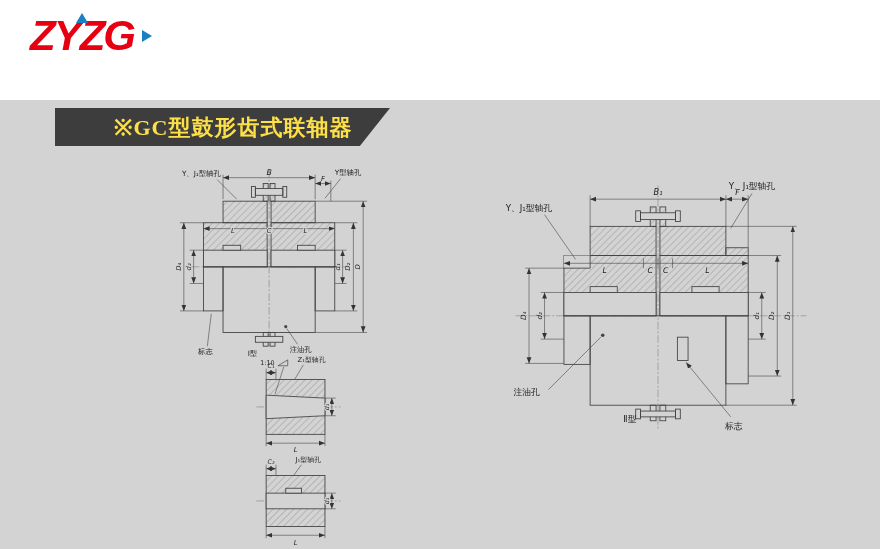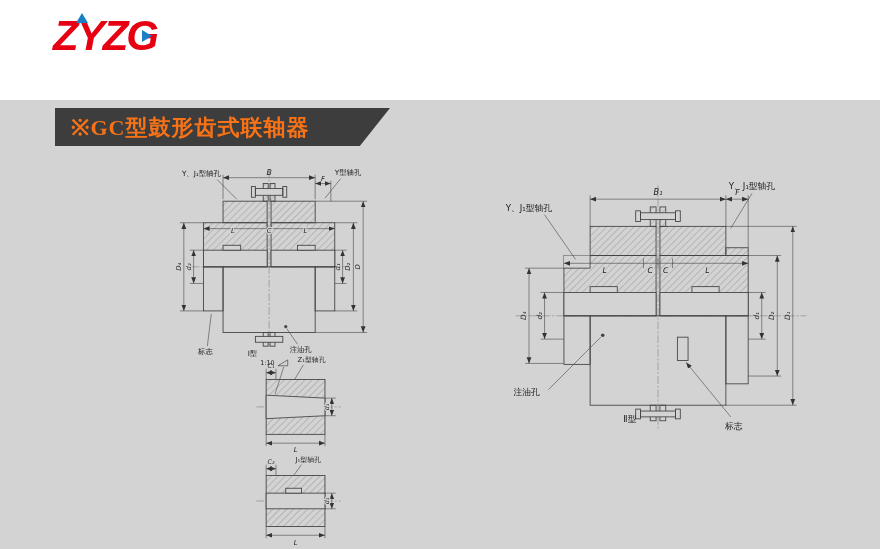--- a/index.html
+++ b/index.html
@@ -1,34 +1,34 @@
 <!DOCTYPE html>
 <html><head>
 <meta charset="utf-8">
 <style>
   * { margin:0; padding:0; box-sizing:border-box; }
   html,body { width:880px; height:549px; }
   body { font-family:"Liberation Sans", sans-serif; background:#ffffff; }
-  .page { position:relative; width:880px; height:549px; background:#ffffff; overflow:hidden;text-align:center; }
+  .page { position:relative; width:880px; height:549px; background:#ffffff; overflow:hidden; }
 
   .topbar { position:absolute; top:0; left:0; width:880px; height:100px; background:#ffffff; }
   .logo { position:absolute; left:30px; top:12px; width:150px; height:56px; }
   .logo-text { font-family:"Liberation Sans", sans-serif; font-size:42px; font-weight:bold;
                font-style:italic; color:#e60012; letter-spacing:-2px; }
   .accent { position:absolute; width:0; height:0; border-style:solid; }
   .a1 { left:46px; top:1px; border-width:0 6px 10px 6px; border-color:transparent transparent #1a7fc3 transparent; }
   .a2 { left:112px; top:18px; border-width:6px 0 6px 10px; border-color:transparent transparent transparent #1a7fc3; }
 
   .content { position:absolute; top:100px; left:0; width:880px; height:449px; background:#d3d3d3; }
 
   .banner { position:absolute; left:55px; top:8px; width:335px; height:38px; background:#3d3d3d;
             clip-path:polygon(0 0, 100% 0, 91% 100%, 0 100%);
             display:flex; align-items:center; padding-left:16px; }
-  .banner-text { color:#f97316; font-size:22px; font-weight:bold; letter-spacing:1px;
-                 font-family:"Liberation Serif", serif; }
+  .banner-text { color:#fde047; font-size:22px; font-weight:bold; letter-spacing:1px;
+                 font-family:"Liberation Serif", serif;margin-left:43px; }
 
   svg.drawing { position:absolute; overflow:visible; }
   .d-left  { left:176px; top:62px; }
   .d-right { left:498px; top:70px; }
 
   svg text { font-family:"DejaVu Sans", sans-serif; fill:#222; }
   svg text.dim { font-style:italic; }
   svg text.halo { stroke:#d3d3d3; stroke-width:2.5px; paint-order:stroke; fill:#222; }
 </style>
 </head>

